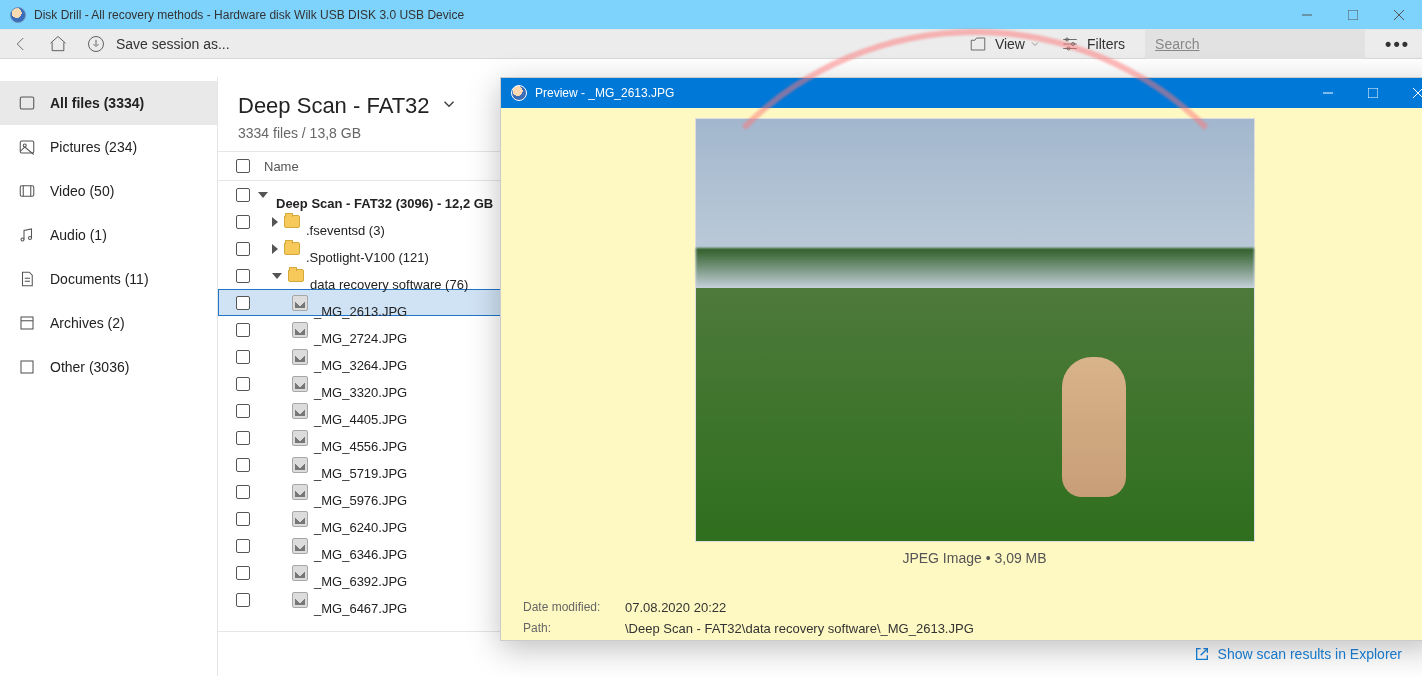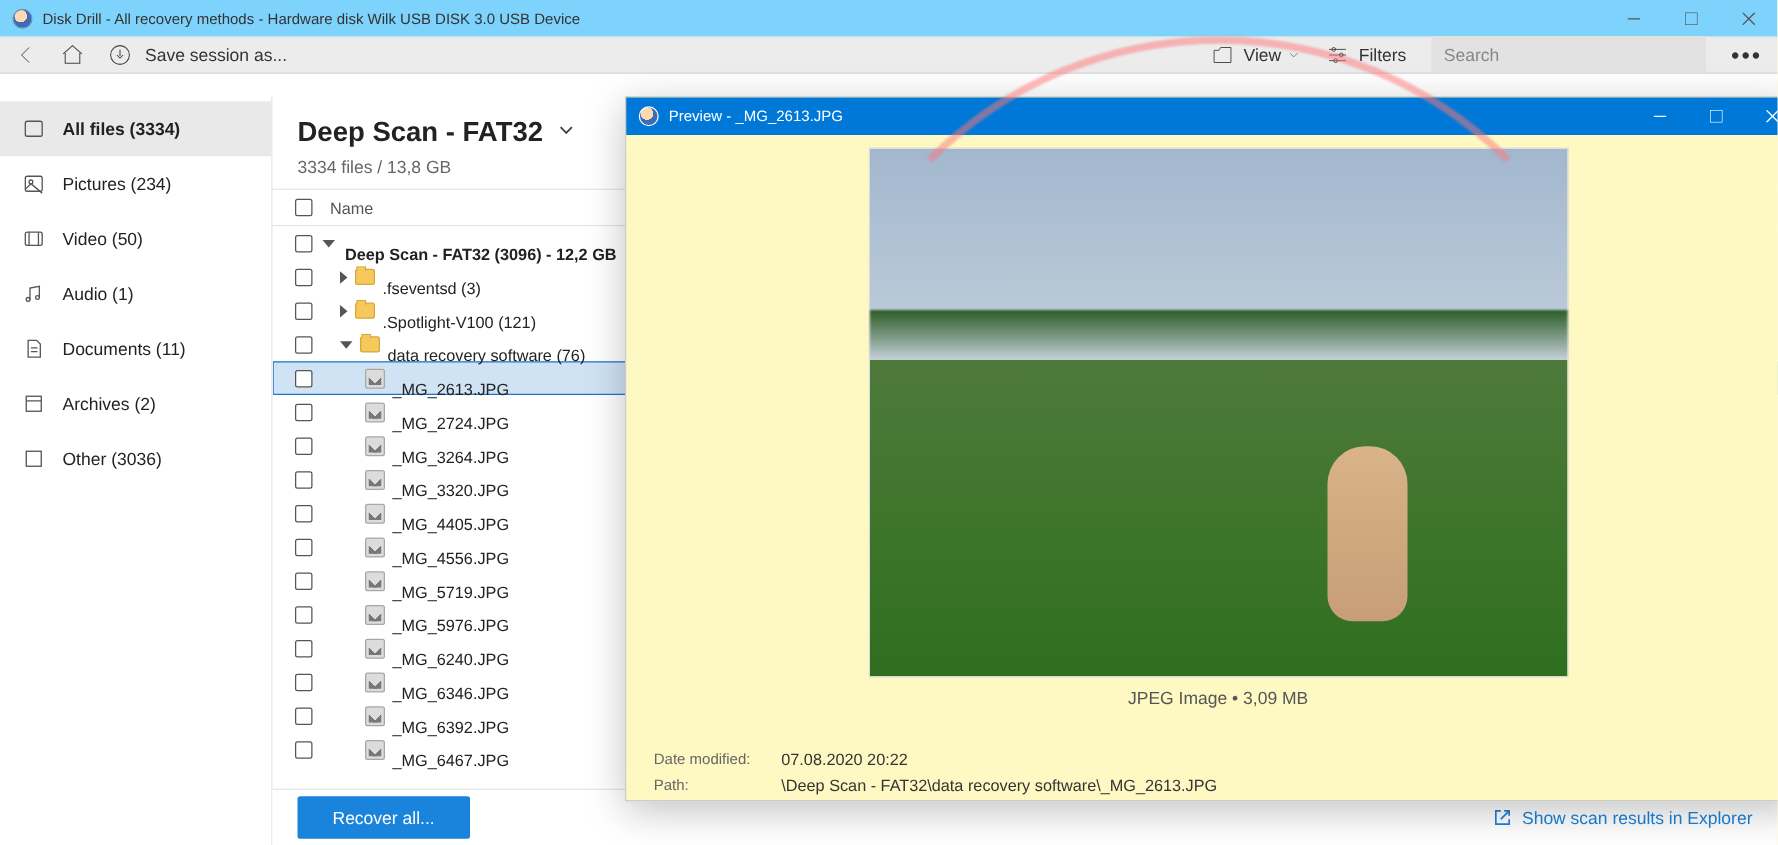--- a/index.html
+++ b/index.html
@@ -13,35 +13,35 @@
   .titlebar .winbtn { width: 46px; display: flex; align-items: center; justify-content: center; color: #555; cursor: default; }
   .titlebar .winbtn svg { width: 10px; height: 10px; stroke: #555; fill: none; stroke-width: 1; }
 
   
   .toolbar { height: 29px; background: #ececec; border-bottom: 1px solid #d8d8d8; display: flex; align-items: center; padding: 0 12px; }
   .toolbar .left { display: flex; align-items: center; gap: 18px; }
   .toolbar .tbtn { display: flex; align-items: center; color: #333; font-size: 14px; cursor: pointer; }
   .toolbar .tbtn svg { stroke: #444; fill: none; }
   .toolbar .spacer { flex: 1; }
   .toolbar .right { display: flex; align-items: center; gap: 20px; }
-  .toolbar .search { width: 220px; height: 30px; background: #e2e2e2; border-radius: 2px; display: flex; align-items: center; padding: 0 10px; color: #888; font-size: 14px; }
+  .toolbar .search { width: 220px; height: 30px; background: #e2e2e2; border-radius: 2px; display: flex; align-items: center; padding: 0 10px; color: #888; font-size: 14px; text-decoration: underline; }
   .toolbar .more { cursor: pointer; letter-spacing: 2px; font-size: 18px; font-weight: bold; color: #333; }
 
   
   .content { position: absolute; top: 77px; left: 0; right: 0; bottom: 0; display: flex; }
   .sidebar { width: 218px; background: #fff; border-right: 1px solid #e5e5e5; padding-top: 4px; }
   .sidebar .cat { display: flex; align-items: center; gap: 14px; padding: 0 18px; height: 44px; font-size: 14px; color: #222; cursor: pointer; }
   .sidebar .cat.active { background: #e9e9e9; font-weight: 600; }
   .sidebar .cat .ico { width: 18px; display: flex; align-items: center; justify-content: center; color: #555; }
   .sidebar .cat .ico svg { stroke: #555; fill: none; stroke-width: 1.4; }
 
   .main { flex: 1; display: flex; flex-direction: column; position: relative; }
   .scanheader { padding: 16px 20px 10px 20px; }
   .scanheader .titlerow { display: flex; align-items: center; gap: 10px; }
-  .scanheader .t { font-size: 22px; font-weight: 700; color: #222; }
+  .scanheader .t { font-size: 22px; font-weight: 400; color: #222; }
   .scanheader .chev { color: #555; }
   .scanheader .sub { font-size: 14px; color: #666; margin-top: 6px; }
 
   .gridhead { display: flex; align-items: center; height: 30px; border-top: 1px solid #e5e5e5; border-bottom: 1px solid #e5e5e5; padding-left: 10px; font-size: 13px; color: #555; }
   .gridhead .chk { width: 30px; display: flex; justify-content: center; }
   .checkbox { width: 14px; height: 14px; border: 1.3px solid #555; border-radius: 2px; background: #fff; }
   .gridhead .name { padding-left: 6px; }
 
   .tree { flex: 1; overflow: hidden; font-size: 13px; color: #222; }
   .row { display: flex; align-items: center; height: 27px; padding-left: 10px; }
@@ -389,21 +389,20 @@
             <span class="checkbox"></span>
           </span>
           <span class="icons ind2">
             <span class="img"></span>
           </span>
           <span class="label">_MG_6467.JPG</span>
         </div>
       </div>
 
     <div class="footer">
-      <button class="recover">Recover all...</button>
       <span class="showlink">
         <svg width="16" height="16" viewBox="0 0 24 24" stroke="#1a83dc" fill="none" stroke-width="2">
             <path d="M14 4h6v6"></path>
             <path d="M20 4L10 14"></path>
             <path d="M20 14v6H4V4h6"></path>
           </svg>
         <span>Show scan results in Explorer</span>
       </span>
     </div>
   </div>

